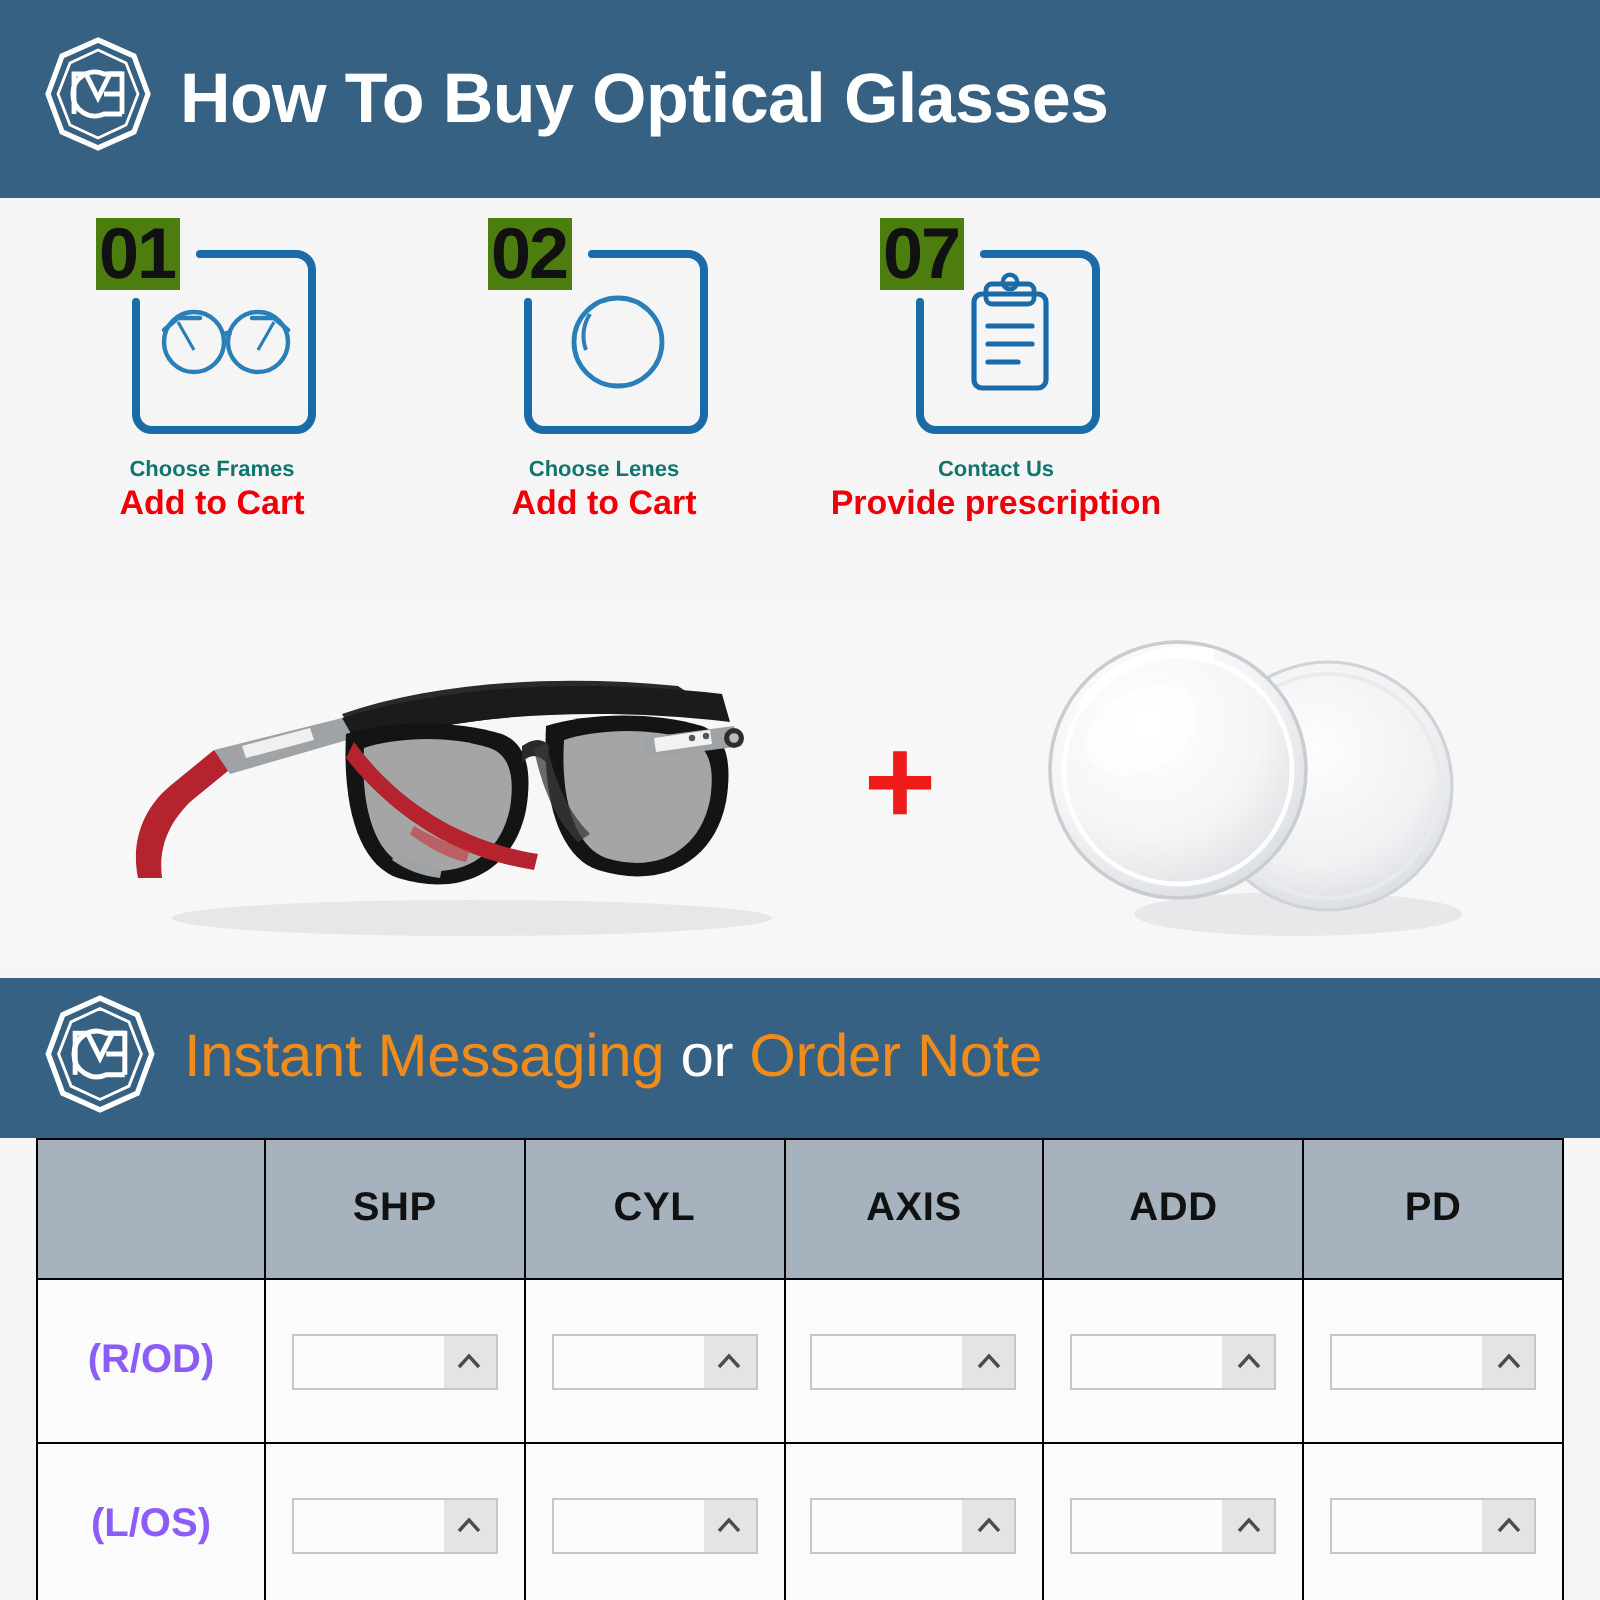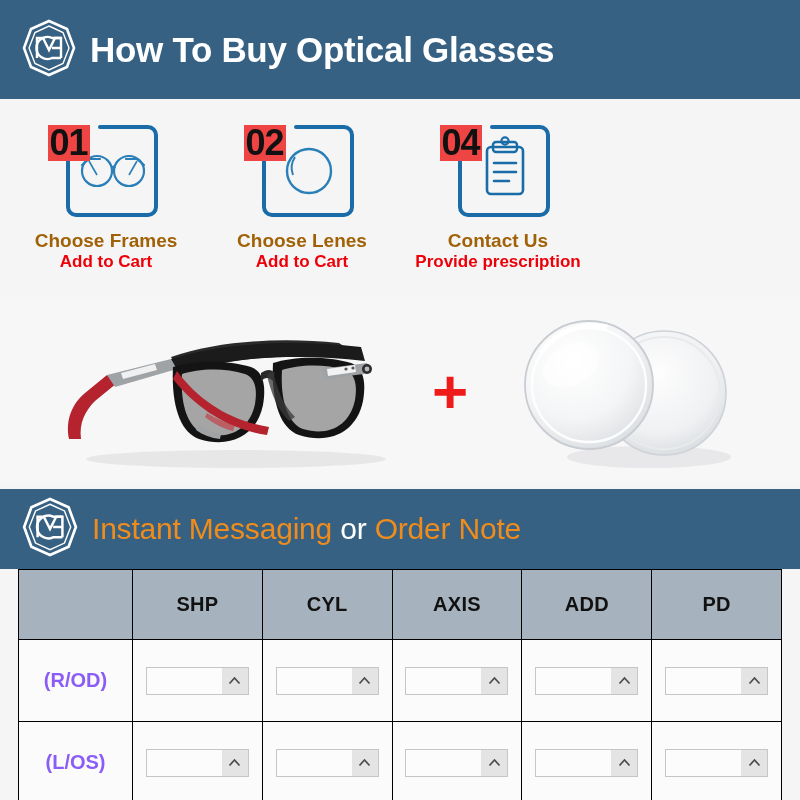--- a/index.html
+++ b/index.html
@@ -78,47 +78,47 @@
     position: relative;
   }
   .step-box-wrap {
     position: relative;
     width: 125px;
     height: 112px;
   }
   .step-num {
     position: absolute;
     left: 4px;
-    top: 16px;
+    top: 0px;
     font-size: 36px;
     font-weight: bold;
     color: #111111;
     z-index: 3;
     letter-spacing: -1px;
     line-height: 1;
-    background: #ef4444;
+    background: #4d7c0f;
     padding: 0 2px;
   }
   .step-box {
     position: absolute;
     left: 22px;
     top: 16px;
     width: 92px;
     height: 92px;
   }
   .step-caption {
     margin-top: 8px;
     text-align: center;
     line-height: 1.22;
   }
   .cap-main {
     display: block;
-    font-size: 19px;
-    font-weight: bold;
-    color: #a16207;
+    font-size: 11px;
+    font-weight: bold;
+    color: #0f766e;
     white-space: nowrap;
   }
   .cap-sub {
     display: block;
     font-size: 17px;
     font-weight: bold;
     color: #ee0008;
     white-space: nowrap;
   }
 
@@ -255,21 +255,21 @@
       </svg>
     </div>
     <div class="step-caption">
       <span class="cap-main">Choose Lenes</span>
       <span class="cap-sub">Add to Cart</span>
     </div>
   </div>
 
   <div class="step">
     <div class="step-box-wrap">
-      <span class="step-num">04</span>
+      <span class="step-num">07</span>
       <svg class="step-box" viewBox="0 0 92 92">
         <path d="M34,2 L82,2 A8,8 0 0 1 90,10 L90,82 A8,8 0 0 1 82,90 L10,90 A8,8 0 0 1 2,82 L2,26" fill="none" stroke="#1a6ca8" stroke-width="4" stroke-linecap="round"></path>
       </svg>
       <svg class="step-box" viewBox="0 0 92 92">
         <rect x="29" y="22" width="36" height="47" rx="4" fill="none" stroke="#1a6ca8" stroke-width="2.6"></rect>
         <rect x="35" y="17" width="24" height="10" rx="3" fill="none" stroke="#1a6ca8" stroke-width="2.4"></rect>
         <circle cx="47" cy="16" r="3.6" fill="none" stroke="#1a6ca8" stroke-width="2.2"></circle>
         <line x1="36" y1="38" x2="58" y2="38" stroke="#1a6ca8" stroke-width="2.6" stroke-linecap="round"></line>
         <line x1="36" y1="47" x2="58" y2="47" stroke="#1a6ca8" stroke-width="2.6" stroke-linecap="round"></line>
         <line x1="36" y1="56" x2="51" y2="56" stroke="#1a6ca8" stroke-width="2.6" stroke-linecap="round"></line>

